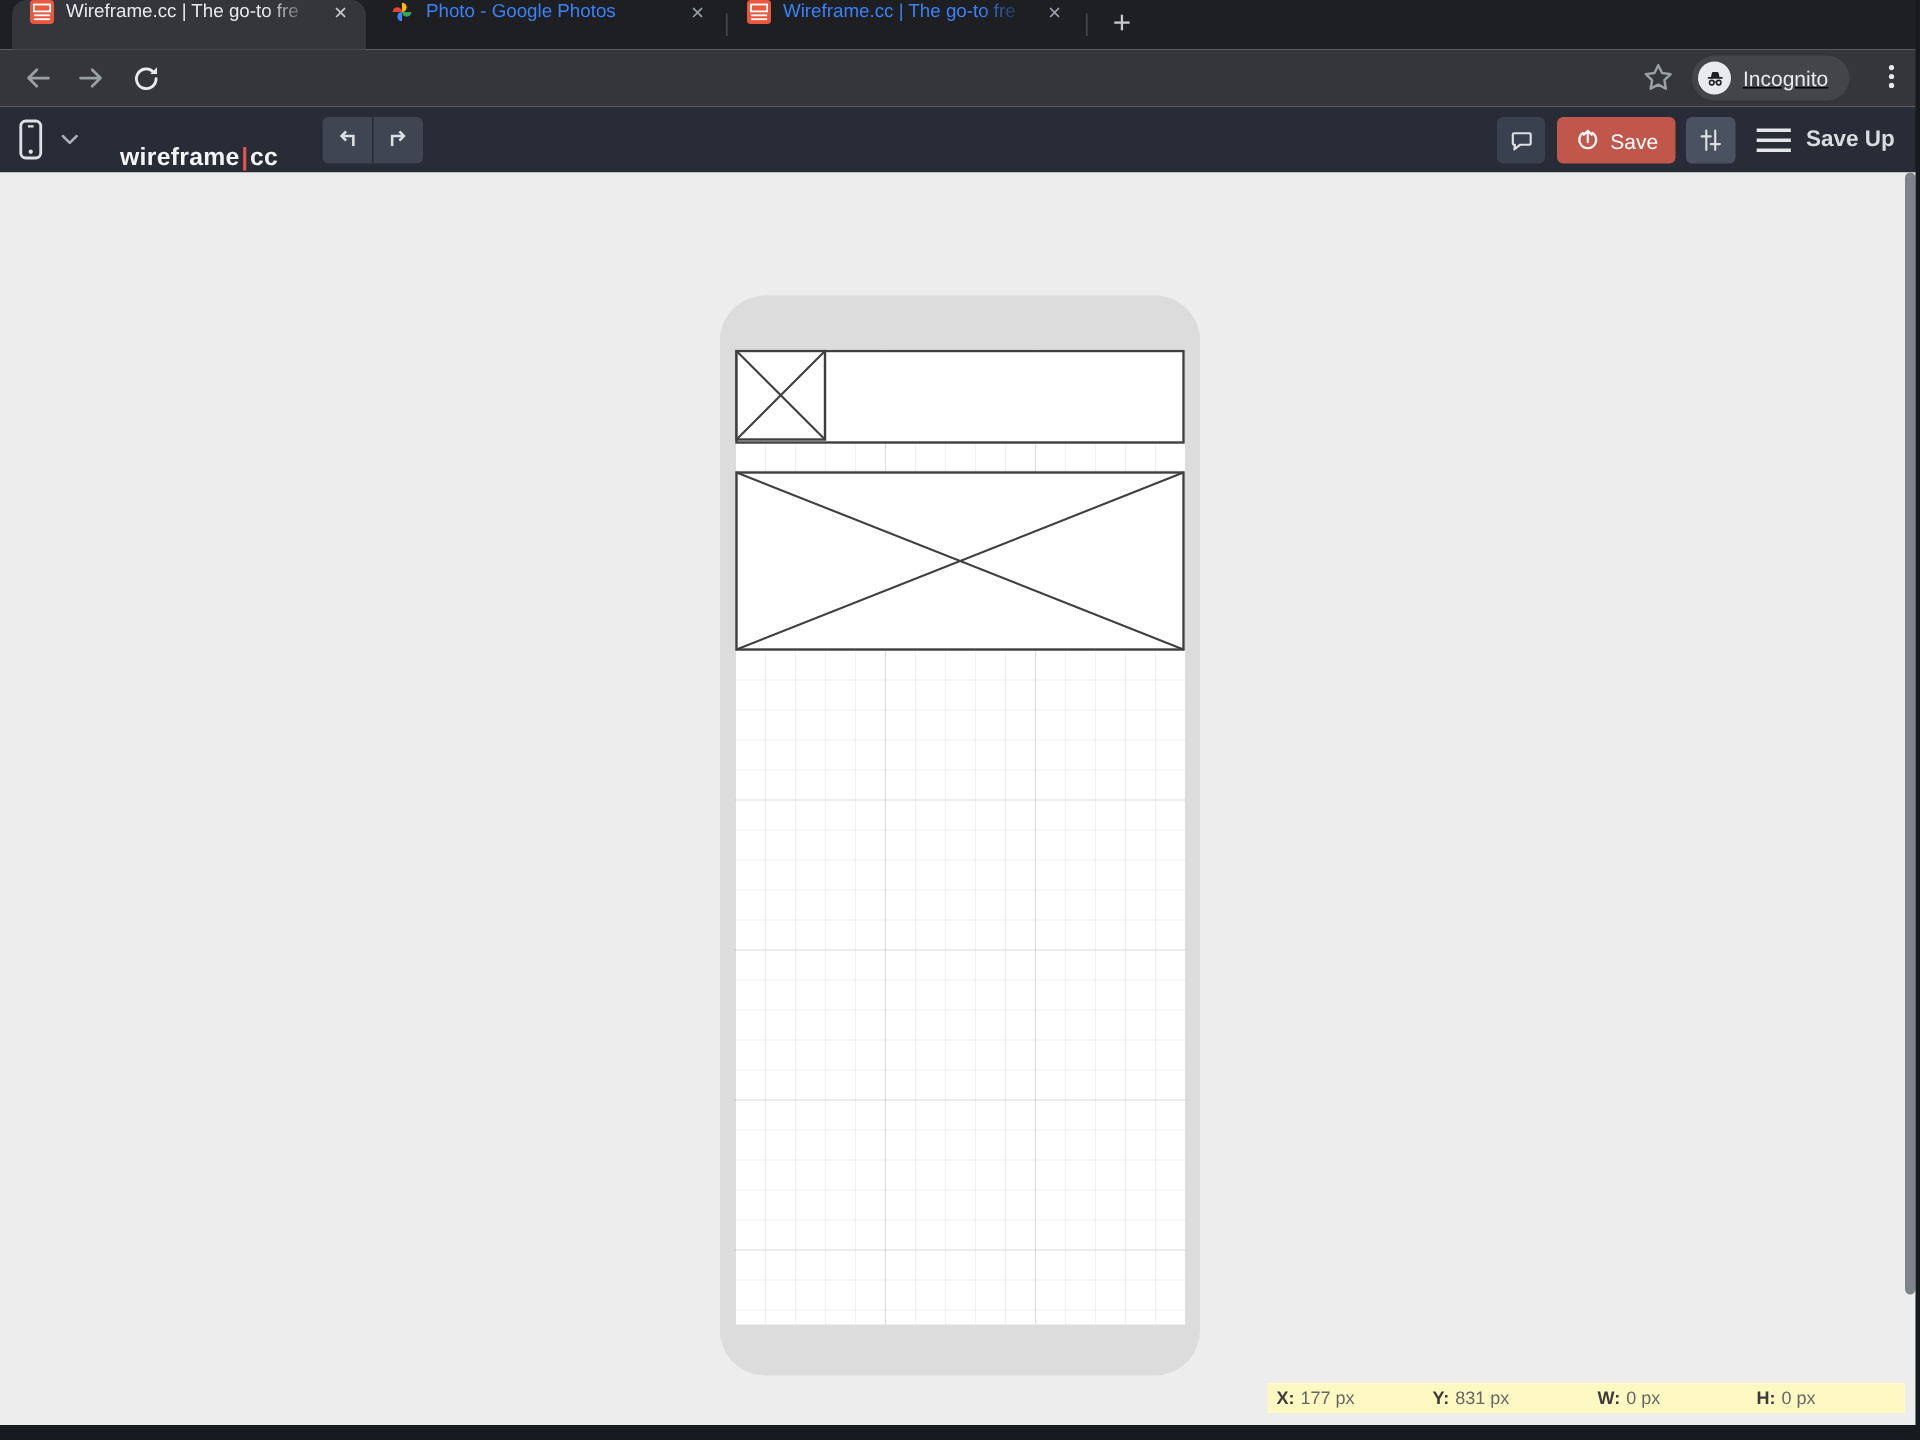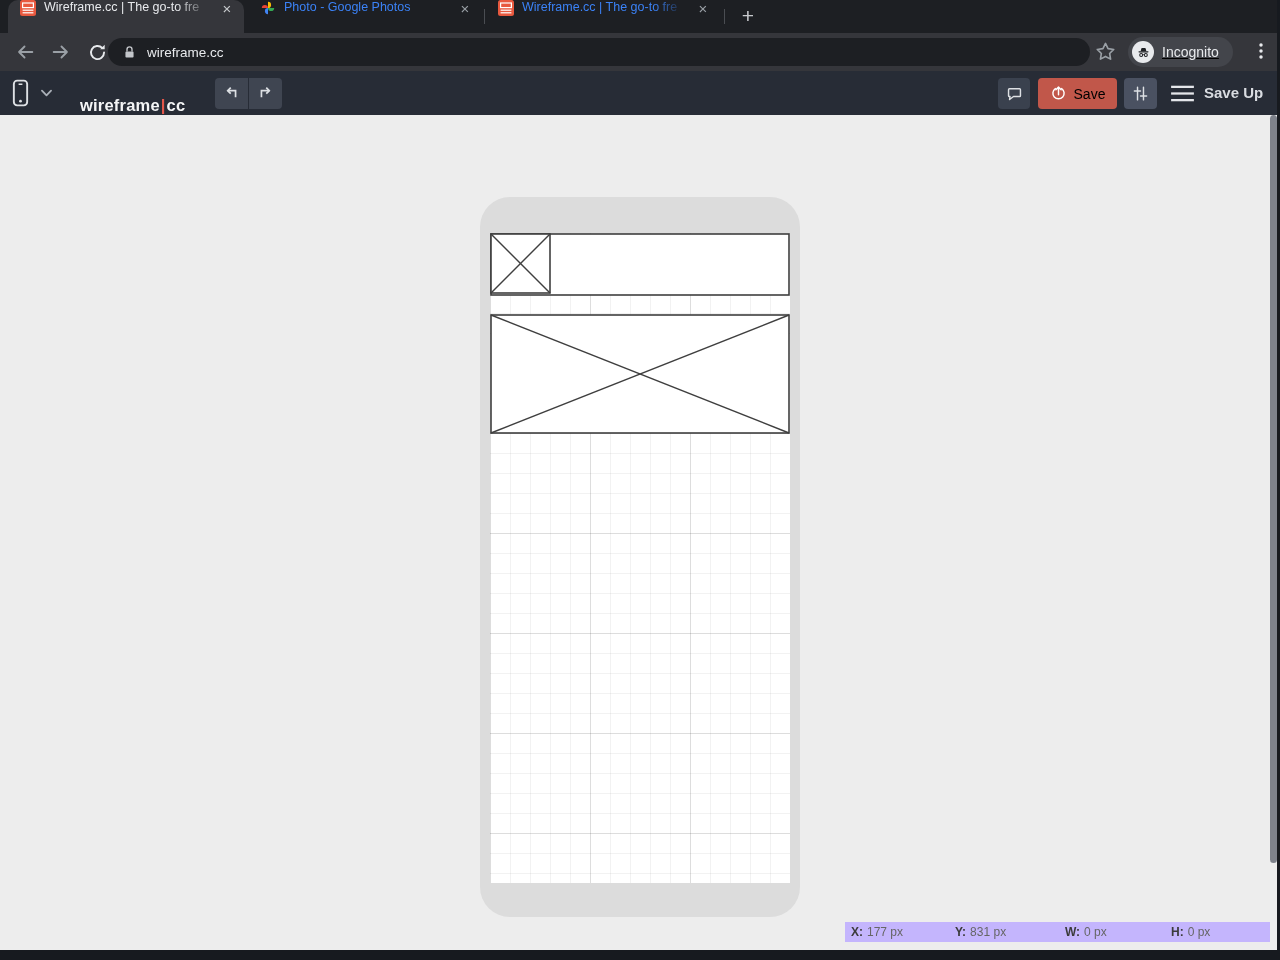--- a/index.html
+++ b/index.html
@@ -42,21 +42,21 @@
   .logo { position:absolute; left:80px; top:12px; height:44px; line-height:44px; font-size:16.5px;
     font-weight:bold; color:#f4f5f6; letter-spacing:.2px; }
   .logo .cursor { color:#e2574a; font-weight:bold; padding:0 1px; }
   .historybar { position:absolute; left:215px; top:78px; display:flex; gap:1px; }
   .hbtn { width:33px; height:31px; background:#3f4551; display:flex; align-items:center; justify-content:center; cursor:pointer; }
   .hbtn:first-child { border-radius:4px 0 0 4px; }
   .hbtn:last-child { border-radius:0 4px 4px 0; }
   .toolbtn { position:absolute; height:31px; border-radius:4px; display:flex; align-items:center;
     justify-content:center; cursor:pointer; }
   .commentbtn { left:998px; top:7px; width:32px; background:#3a414e; }
-  .savebtn { left:1038px; top:7px; width:79px; background:#c1574a; color:#000000; font-size:14px; gap:7px;align-items:center; }
+  .savebtn { left:1038px; top:7px; width:79px; background:#c1574a; color:#ffffff; font-size:14px; gap:7px;align-items:center; }
   .slidersbtn { left:1124px; top:7px; width:33px; background:#4a5161; }
   .menubtn { left:1168px; top:7px; width:28px; background:transparent; }
   .signup { position:absolute; left:1204px; top:0; height:44px; line-height:44px; font-weight:bold;
     font-size:15px; color:#d9dce1; cursor:pointer; }
 
   
   .workspace { position:absolute; left:0; top:115px; width:1280px; height:835px; background:#ededed; }
   .device { position:absolute; left:480px; top:82px; width:320px; height:720px; border-radius:30px; background:#dcdcdc; }
   .device-canvas { position:absolute; left:10px; top:36px; width:300px; height:650px; background-color:#fff;
     background-image:
@@ -65,21 +65,21 @@
       linear-gradient(to right, rgba(0,0,0,0.05) 1px, transparent 1px),
       linear-gradient(to bottom, rgba(0,0,0,0.05) 1px, transparent 1px);
     background-size:100px 100px,100px 100px,20px 20px,20px 20px; }
   .wf-el { position:absolute; left:0; display:block; }
 
   .scrollbar-thumb { position:absolute; left:1270px; top:115px; width:7px; height:748px;
     background:#7e828b; border-radius:4px; }
   .edge-right { position:absolute; right:0; top:0; width:3px; height:960px; background:#171a1f; }
   .edge-bottom { position:absolute; left:0; bottom:0; width:1280px; height:10px; background:#171a1f; }
 
-  .statusbar { position:absolute; left:845px; top:922px; width:425px; height:20px; background:#c4b5fd; }
+  .statusbar { position:absolute; left:845px; top:922px; width:425px; height:20px; background:#fef9c3; }
   .st-item { position:absolute; top:0; height:20px; line-height:20px; font-size:12px; color:#666; }
   .st-item b { color:#3b3b3b; margin-right:4px; }
 
   svg { display:block; }
 </style>
 </head>
 <body>
 
 <div class="tabstrip">
 
@@ -133,27 +133,20 @@
         <path d="M4 12h14.5M12.5 6l6 6-6 6" fill="none" stroke="#9aa0a6" stroke-width="2" stroke-linecap="round" stroke-linejoin="round"></path>
       </svg>
   </div>
   <div class="navbtn" style="margin-left:10px">
     <svg width="21" height="21" viewBox="0 0 24 24">
       <path d="M19.5 12a7.5 7.5 0 1 1-2.1-5.2" fill="none" stroke="#e8eaed" stroke-width="2.2" stroke-linecap="round"></path>
       <path d="M20.2 3.2v5.2h-5.2z" fill="#e8eaed"></path>
     </svg>
   </div>
 
-  <div class="urlbar">
-    <svg width="15" height="15" viewBox="0 0 24 24">
-      <path d="M8 10.5V7a4 4 0 0 1 8 0v3.5" fill="none" stroke="#c3c6ca" stroke-width="2.2"></path>
-      <rect x="5.5" y="10.5" width="13" height="9.5" rx="1.5" fill="#c3c6ca"></rect>
-    </svg>
-    <span class="urltext">wireframe.cc</span>
-  </div>
 
   <div class="starbtn">
     <svg width="23" height="23" viewBox="0 0 24 24">
         <path d="M12 3.6l2.65 5.4 5.95.85-4.3 4.2 1 5.9-5.3-2.8-5.3 2.8 1-5.9-4.3-4.2 5.95-.85z" fill="none" stroke="#9aa0a6" stroke-width="1.7" stroke-linejoin="round"></path>
       </svg>
   </div>
 
   <div class="incog">
     <span class="incog-circle">
       <svg width="15" height="15" viewBox="0 0 22 22">

